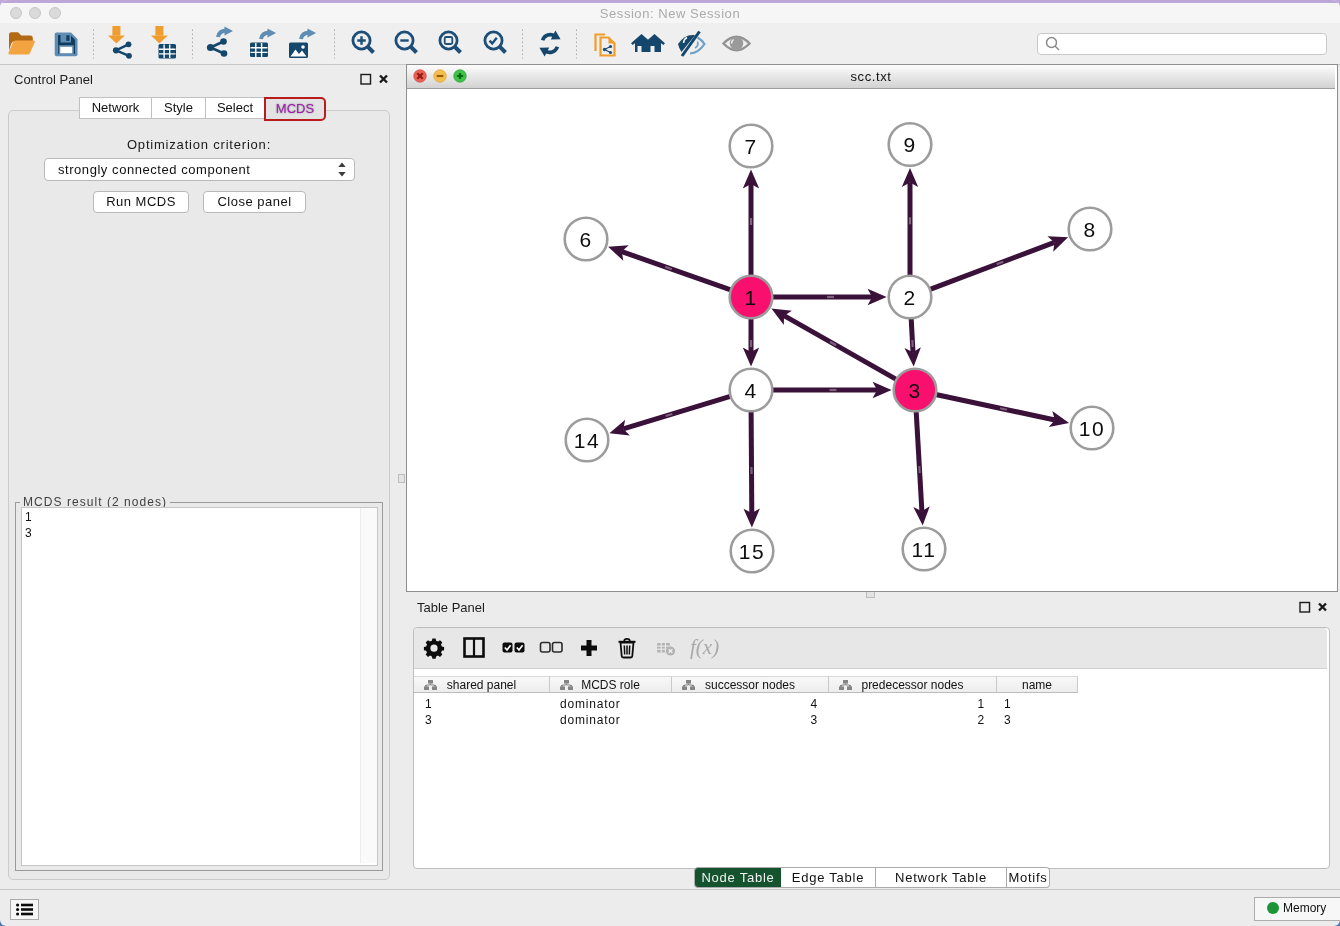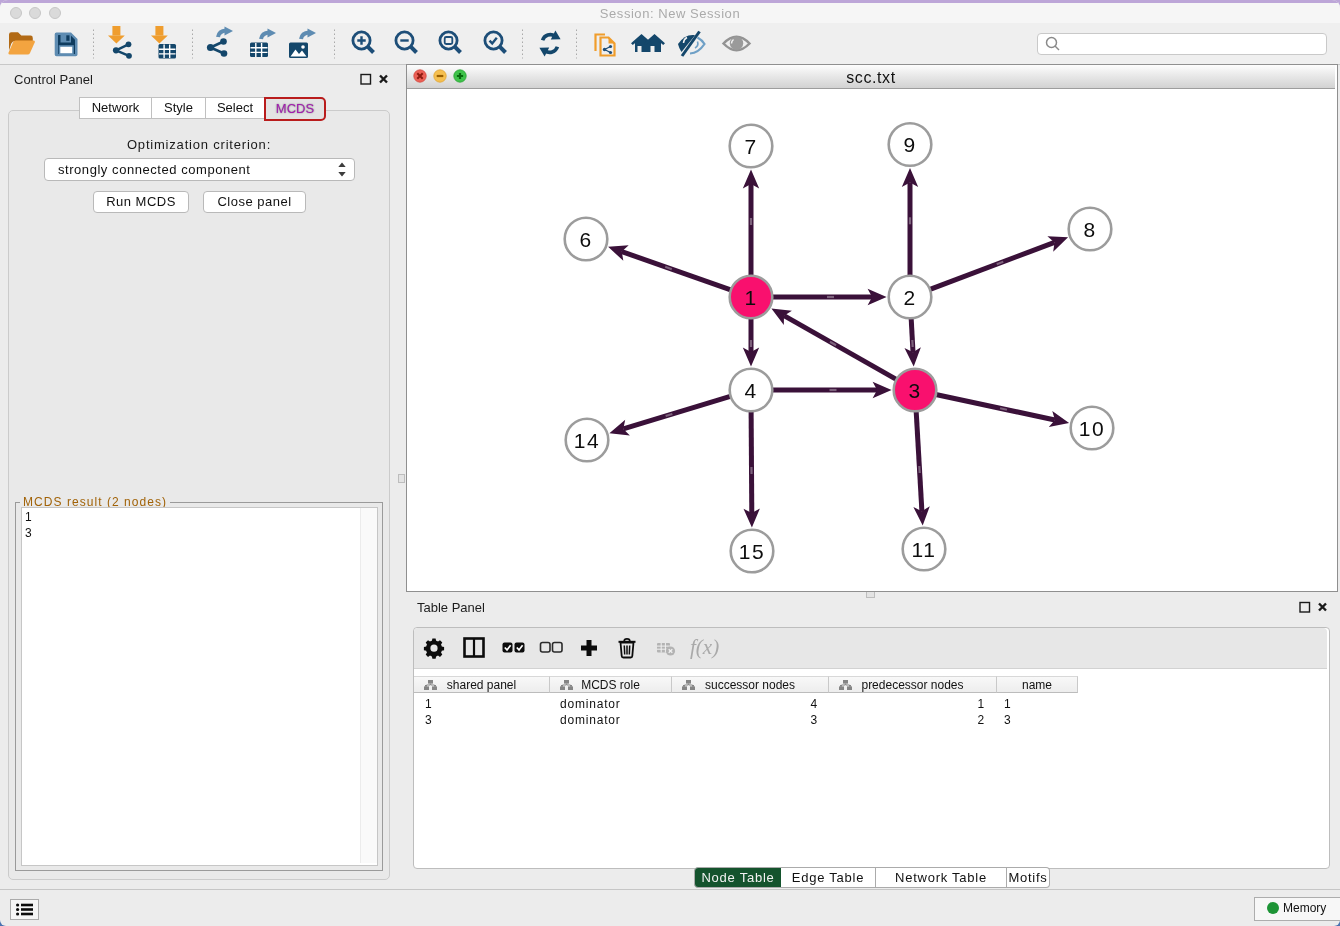--- a/index.html
+++ b/index.html
@@ -15,29 +15,29 @@
   #search{left:1037px;top:33px;width:288px;height:20px;background:#fff;border:1px solid #c9c9c9;border-radius:4px;}
   
   #cp-title{left:14px;top:72px;font-size:13px;color:#1d1d1d;}
   #cp-box{left:8px;top:110px;width:380px;height:768px;background:#e9e9e9;border:1px solid #cbcbcb;border-radius:5px;}
   .tab{top:97px;height:20px;background:#fff;border:1px solid #c0c0c0;border-right:none;font-size:13px;color:#111;text-align:center;line-height:20px;}
   #tab-mcds{left:264px;top:97px;width:58px;height:20px;background:#e3e3e3;border:2px solid #b91c1c;border-radius:0 5px 5px 0;font-size:13px;color:#a21caf;text-shadow:0 0 2px #969696,0 0 1px #a8a8a8;text-align:center;line-height:20px;}
   #opt-label{left:8px;top:137px;width:382px;text-align:center;font-size:13px;letter-spacing:0.8px;color:#1a1a1a;}
   #combo{left:44px;top:158px;width:309px;height:21px;background:#fff;border:1px solid #b9b9b9;border-radius:4px;font-size:13px;letter-spacing:0.55px;color:#111;line-height:21px;}
   .btn{top:191px;height:20px;background:#fff;border:1px solid #b9b9b9;border-radius:4px;font-size:13px;letter-spacing:0.5px;color:#111;text-align:center;line-height:20px;}
   #grp{left:15px;top:502px;width:366px;height:367px;border:1px solid #9a9a9a;}
-  #grp-label{left:20px;top:495px;background:#e9e9e9;padding:0 3px;font-size:12px;letter-spacing:1.05px;color:#a16207;}
+  #grp-label{left:20px;top:495px;background:#e9e9e9;padding:0 3px;font-size:12px;letter-spacing:1.05px;color:#404040;}
   #grp-text{left:21px;top:507px;width:355px;height:357px;background:#fff;border:1px solid #c6c6c6;font-size:12px;color:#111;line-height:16px;}
   #grp-scroll{left:360px;top:508px;width:16px;height:355px;background:#fafafa;border-left:1px solid #ececec;}
   
   .grab{background:#e3e3e3;border:1px solid #bdbdbd;}
   
   #scc{left:406px;top:64px;width:930px;height:526px;background:#fff;border:1px solid #8f8f8f;}
   #scc-tb{left:0;top:0;width:928px;height:23px;background:linear-gradient(#fdfdfd,#e9e9e9 45%,#d2d2d2);border-bottom:1px solid #9d9d9d;}
-  #scc-title{left:0;top:4px;width:928px;text-align:center;font-size:16px;letter-spacing:0.6px;color:#111;}
+  #scc-title{left:0;top:4px;width:928px;text-align:center;font-size:13px;letter-spacing:0.6px;color:#111;}
   
   #tp-title{left:417px;top:600px;font-size:13px;color:#1d1d1d;}
   #tp-box{left:413px;top:627px;width:915px;height:240px;background:#fff;border:1px solid #bdbdbd;border-radius:4px;}
   #tp-toolbar{left:0;top:0;width:913px;height:40px;background:#e7e7e7;border-bottom:1px solid #d2d2d2;border-radius:4px 4px 0 0;}
   .th{top:676px;height:15px;background:linear-gradient(#f8f8f8,#ededed);border-right:1px solid #c9c9c9;border-top:1px solid #d8d8d8;border-bottom:1px solid #bcbcbc;font-size:12px;color:#111;text-align:center;line-height:16px;}
   .hier{position:absolute;top:680px;width:13px;height:10px;}
   .td{font-size:12px;letter-spacing:0.8px;color:#111;position:absolute;}
   .btab{top:867px;height:19px;background:#fff;border:1px solid #ababab;font-size:13px;letter-spacing:0.75px;color:#111;text-align:center;line-height:19px;}
   
   #statusline{left:0;top:889px;width:1340px;height:1px;background:#c6c6c6;}

